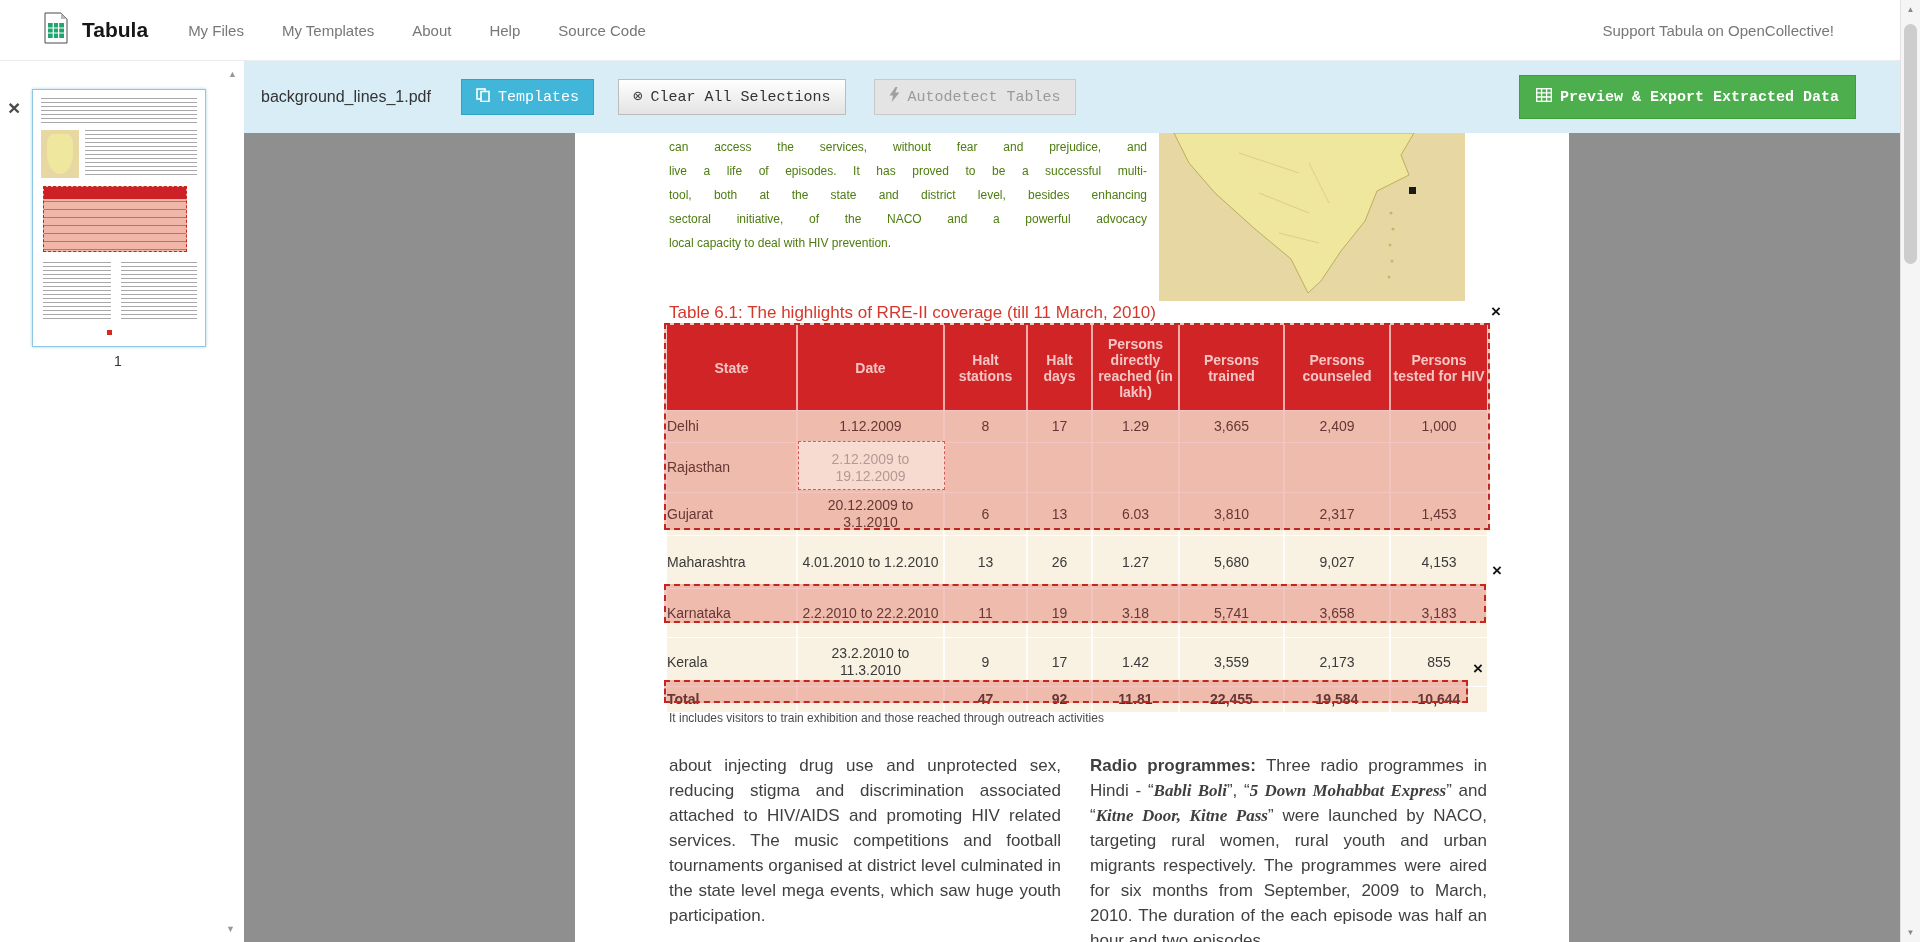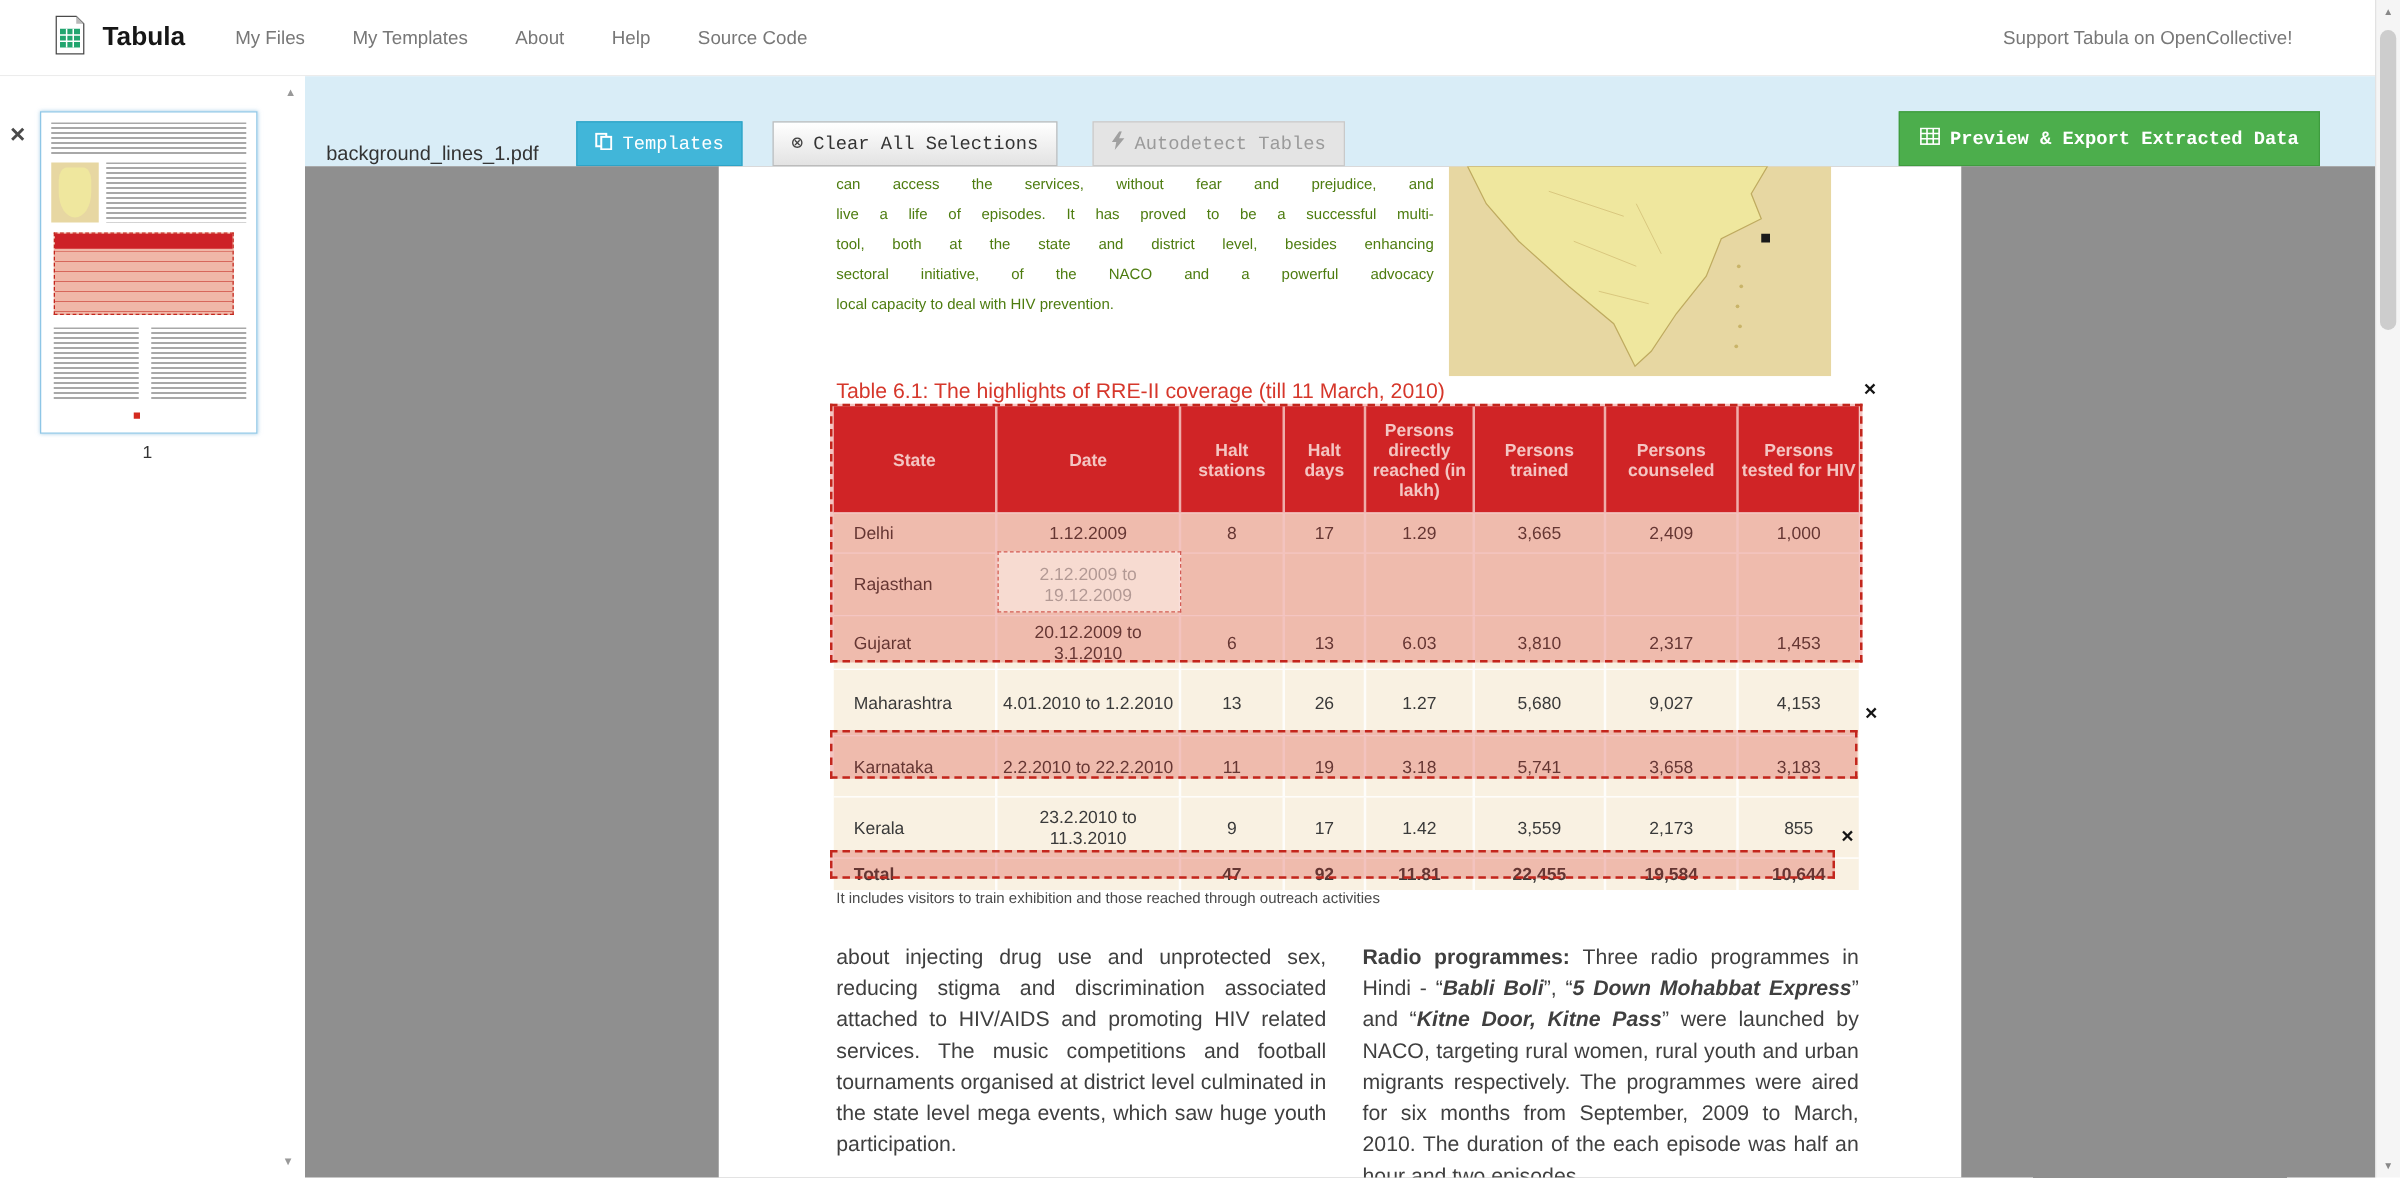--- a/index.html
+++ b/index.html
@@ -30,21 +30,21 @@
   .tn-table-body{position:absolute;left:0;top:14px;right:0;bottom:0;background:repeating-linear-gradient(to bottom,rgba(195,38,29,.55) 0 1px,transparent 1px 8px);}
   .tn-col-left{left:10px;top:172px;width:68px;height:58px;}
   .tn-col-right{left:88px;top:172px;width:76px;height:58px;}
   .tn-red-dot{position:absolute;left:74px;top:240px;width:5px;height:5px;background:#d42a1f;}
   .page-num{position:absolute;top:292px;left:32px;width:172px;text-align:center;font-size:14px;color:#333;}
   .sb-up{position:absolute;right:7px;top:8px;font-size:9px;color:#999;cursor:pointer;}
   .sb-down{position:absolute;right:9px;bottom:8px;font-size:9px;color:#999;cursor:pointer;}
 
   
   .main{flex:1;display:flex;flex-direction:column;position:relative;min-width:0;}
-  .toolbar{height:72px;background:var(--toolbar-bg,#d9edf7);display:flex;align-items:flex-end;padding:0 44px 0 17px;box-sizing:border-box;flex:none;}
+  .toolbar{height:72px;background:var(--toolbar-bg,#d9edf7);display:flex;align-items:center;padding:0 44px 0 17px;box-sizing:border-box;flex:none;}
   .filename{font-size:16px;color:#333;margin-right:30px;white-space:nowrap;}
   .btn{display:inline-flex;align-items:center;gap:8px;height:36px;padding:0 14px;border-radius:0;font-size:15px;font-family:Liberation Mono, monospace;cursor:pointer;border:1px solid transparent;white-space:nowrap;box-sizing:border-box;}
   .btn-templates{background:var(--templates-btn,#41b6d9);border-color:#2fa3c6;color:#fff;}
   .btn-clear{background:linear-gradient(#ffffff,#e3e3e3);border-color:#bcbcbc;color:#333;margin-left:24px;}
   .btn-clear .circle-x{font-size:16px;color:#444;line-height:1;}
   .btn-autodetect{background:#e4e4e4;border-color:#c9c9c9;color:#9a9a9a;margin-left:28px;cursor:default;}
   .btn-export{background:var(--export-btn,#4cae4c);border-color:#3f9c3f;color:#fff;font-weight:bold;margin-left:auto;height:44px;padding:0 16px;}
 
   .viewer{flex:1;background:var(--viewer-bg,#8f8f8f);overflow:hidden;position:relative;}
   .pdf-page{position:relative;width:994px;height:1100px;margin:0 auto;background:#fff;}
@@ -58,29 +58,29 @@
   .table-title{position:absolute;left:94px;top:170px;font-size:17px;color:var(--title-red,#d6372b);white-space:nowrap;}
 
   .pdftable{position:absolute;left:92px;top:192px;width:820px;}
   .tgrid{display:grid;grid-template-columns:131px 147px 83px 65px 87px 105px 106px 96px;}
   .thead{background:var(--table-header,#cd2127);height:85px;}
   .th{color:#fff;font-weight:bold;font-size:14px;line-height:16px;display:flex;align-items:center;justify-content:center;text-align:center;border-right:2px solid rgba(255,255,255,.85);padding:2px;box-sizing:border-box;}
   .th:last-child{border-right:none;}
   .trow{background:var(--row-cream,#f9f1e2);border-top:1px solid #fff;}
   .td{font-size:14px;color:#3a3a3a;display:flex;align-items:center;justify-content:center;text-align:center;border-right:2px solid rgba(255,255,255,.85);line-height:17px;padding:1px 3px;box-sizing:border-box;}
   .td:last-child{border-right:none;}
-  .td.c0{justify-content:flex-start;text-align:center;padding-left:16px;}
+  .td.c0{justify-content:flex-start;text-align:center;padding-left:0;}
   .trow.bold .td{font-weight:bold;}
 
   .footnote{position:absolute;left:94px;top:578px;font-size:12px;color:#4a4a4a;white-space:nowrap;}
 
   .col-left{position:absolute;left:94px;top:620px;width:392px;font-size:17px;line-height:25px;color:#3f3f3f;text-align:justify;}
   .col-right{position:absolute;left:515px;top:620px;width:397px;font-size:17px;line-height:25px;color:#3f3f3f;text-align:justify;}
   .seg-bold{font-weight:bold;}
-  .seg-bold-italic{font-weight:bold;font-style:italic;}
+  .seg-bold-italic{font-weight:bold;font-style:italic;font-family:Liberation Serif, serif;}
 
   .selection{position:absolute;background:rgba(215,48,35,.28);border:2px dashed var(--selection,#c3261d);box-sizing:border-box;cursor:move;}
   .sel1{left:89px;top:190px;width:826px;height:207px;}
   .sel-inner{position:absolute;left:223px;top:308px;width:147px;height:49px;background:rgba(255,252,245,.5);border:1px dashed rgba(195,38,29,.7);box-sizing:border-box;}
   .sel2{left:89px;top:451px;width:822px;height:39px;}
   .sel3{left:89px;top:547px;width:804px;height:23px;}
   .sel-close{position:absolute;width:18px;height:18px;font-size:17px;font-weight:bold;color:#141414;cursor:pointer;line-height:18px;text-align:center;}
   .sc1{left:912px;top:170px;}
   .sc2{left:913px;top:429px;}
   .sc3{left:894px;top:527px;}

